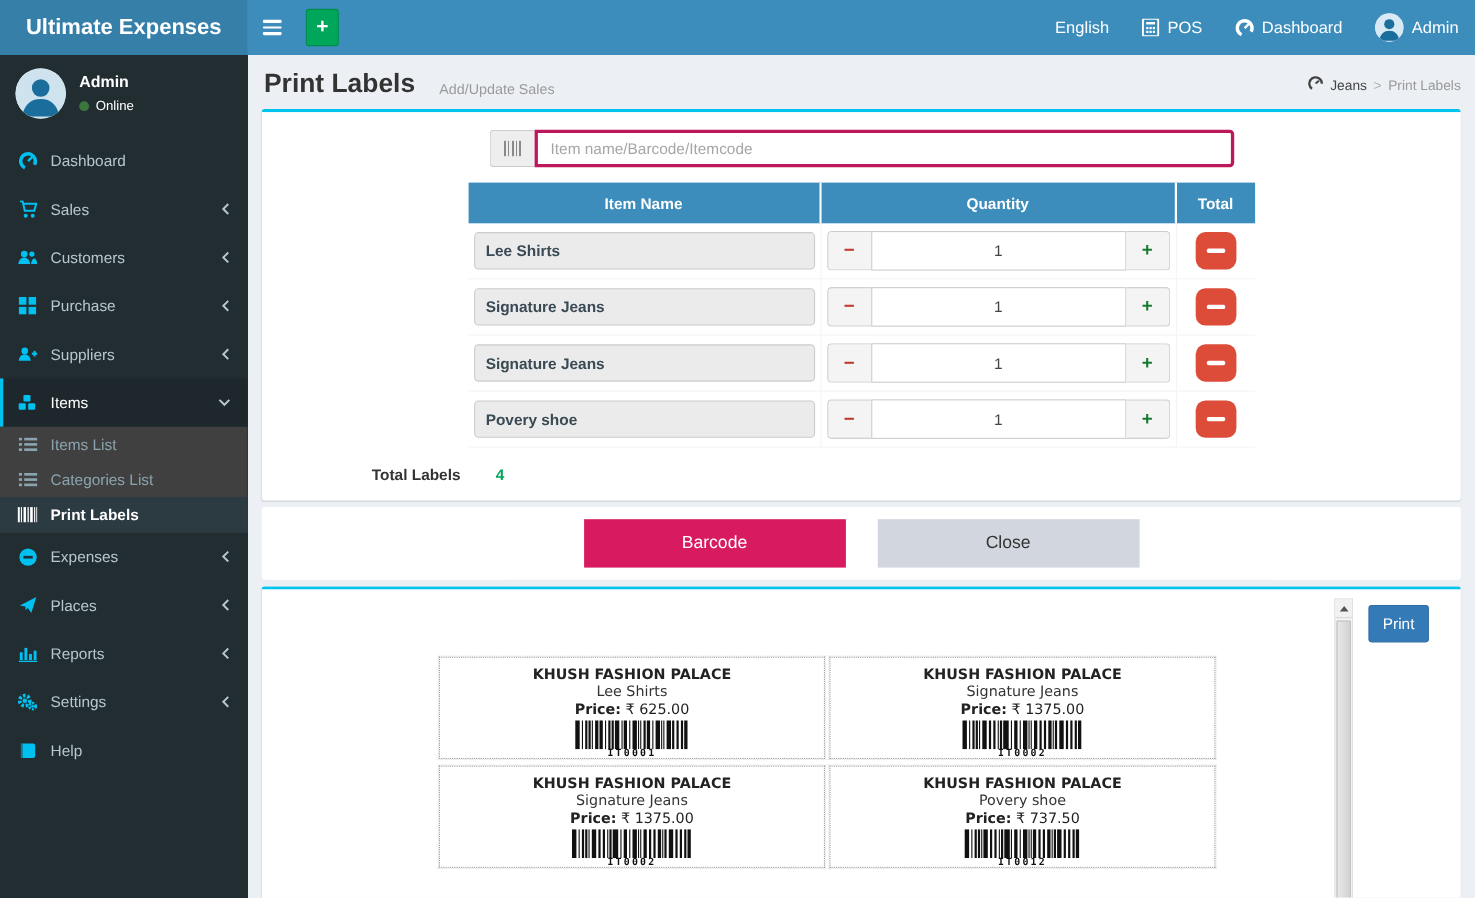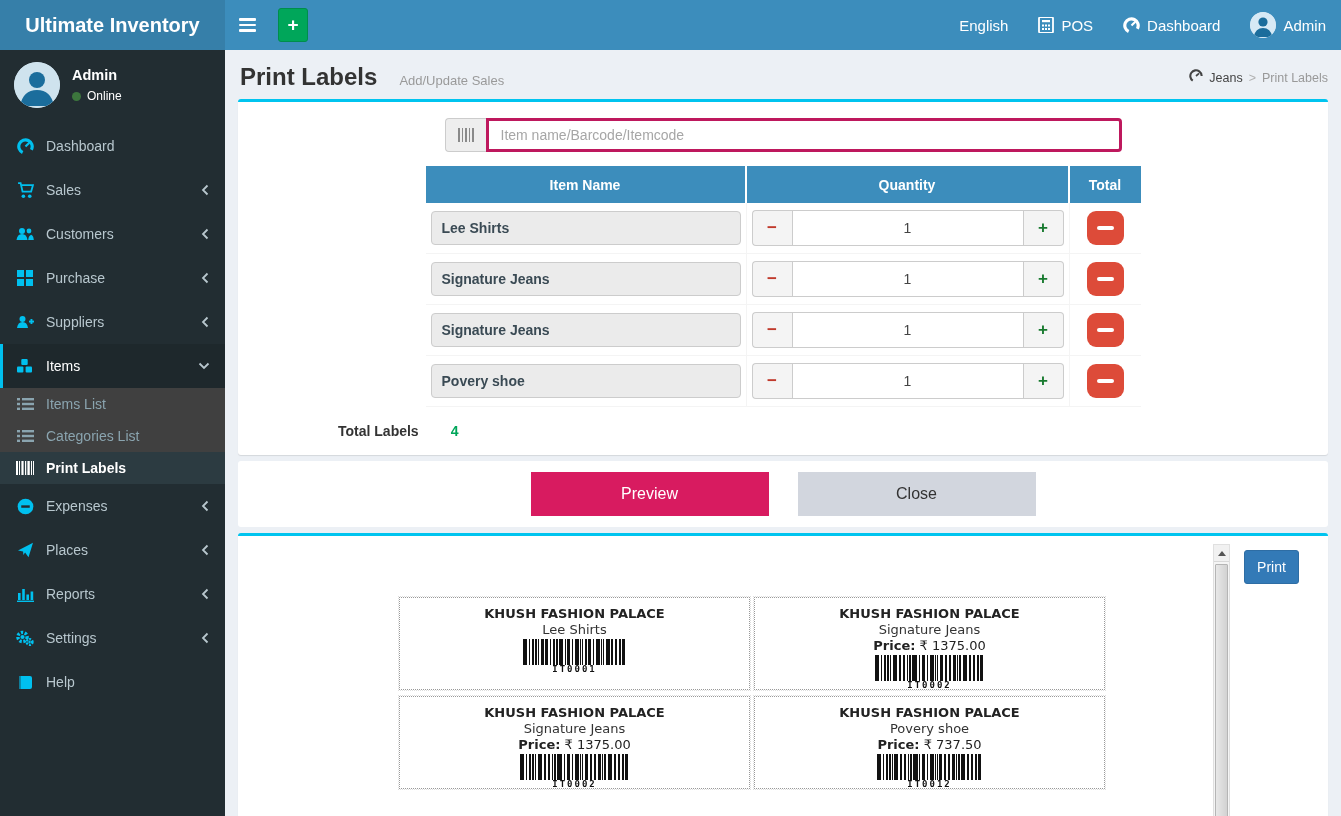--- a/index.html
+++ b/index.html
@@ -123,21 +123,21 @@
   .sb-thumb { position:absolute; top:19px; bottom:0; left:1px; right:1px; background:#dcdcdc;
     border:1px solid #b5b5b5; border-radius:1px; cursor:grab;
     background:linear-gradient(90deg,#e8e8e8,#d2d2d2); }
   .btn-print { position:absolute; left:1006px; top:14px; width:55px; height:34px; background:#337ab7;
     color:#fff; border:1px solid #2e6da4; border-radius:3px; font-size:14px; font-family:inherit; cursor:pointer; }
 </style>
 </head>
 <body>
 
 <header class="navbar">
-  <div class="logo">Ultimate Inventory</div>
+  <div class="logo">Ultimate Expenses</div>
   <div class="nav-main">
     <div class="hamburger">
         <i></i>
         <i></i>
         <i></i>
       </div>
     <button class="btn-add">+</button>
     <div class="nav-right" id="nav-right">
         <div class="nav-link">
           <span>English</span>
@@ -531,30 +531,31 @@
         </div>
     </div>
 
     <div class="totals">
       <span class="t-label">Total Labels</span>
       <span class="t-value">4</span>
     </div>
   </section>
 
   <div class="btn-panel">
-    <button class="btn-preview">Preview</button>
+    <button class="btn-preview">Barcode</button>
     <button class="btn-close">Close</button>
   </div>
 
   <section class="box box-top box2">
     <div class="iframe-area">
       <div class="labels-grid" id="labels-grid">
           <div class="label-card">
             <div class="lc-store">KHUSH FASHION PALACE</div>
             <div class="lc-item">Lee Shirts</div>
+            <div class="lc-price"><b>Price:</b> ₹ 625.00</div>
             <div class="lc-barcode">
               <i style="width: 3.5px; margin-right: 2px;"></i>
               <i style="width: 1.5px; margin-right: 2px;"></i>
               <i style="width: 1.5px; margin-right: 1px;"></i>
               <i style="width: 2px; margin-right: 1px;"></i>
               <i style="width: 1.5px; margin-right: 2px;"></i>
               <i style="width: 3px; margin-right: 1px;"></i>
               <i style="width: 2.5px; margin-right: 2px;"></i>
               <i style="width: 1.5px; margin-right: 2px;"></i>
               <i style="width: 1.5px; margin-right: 1px;"></i>

